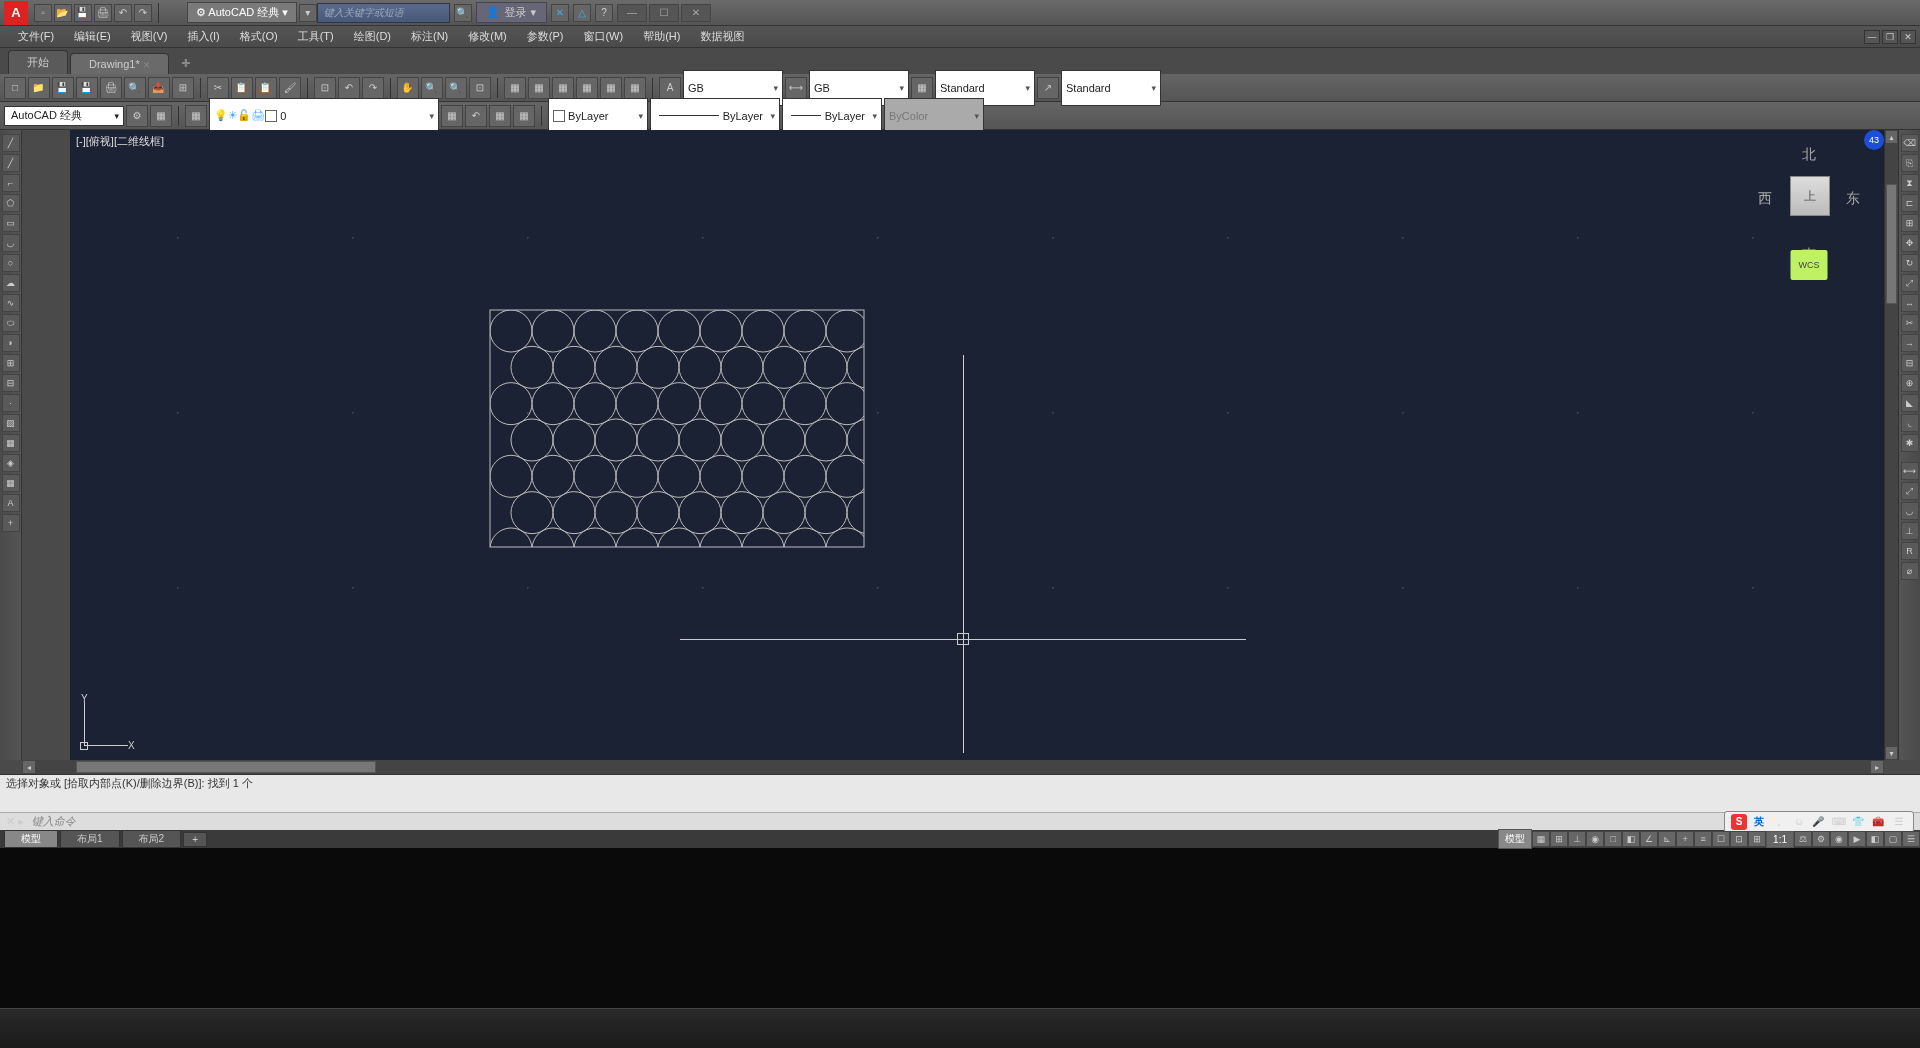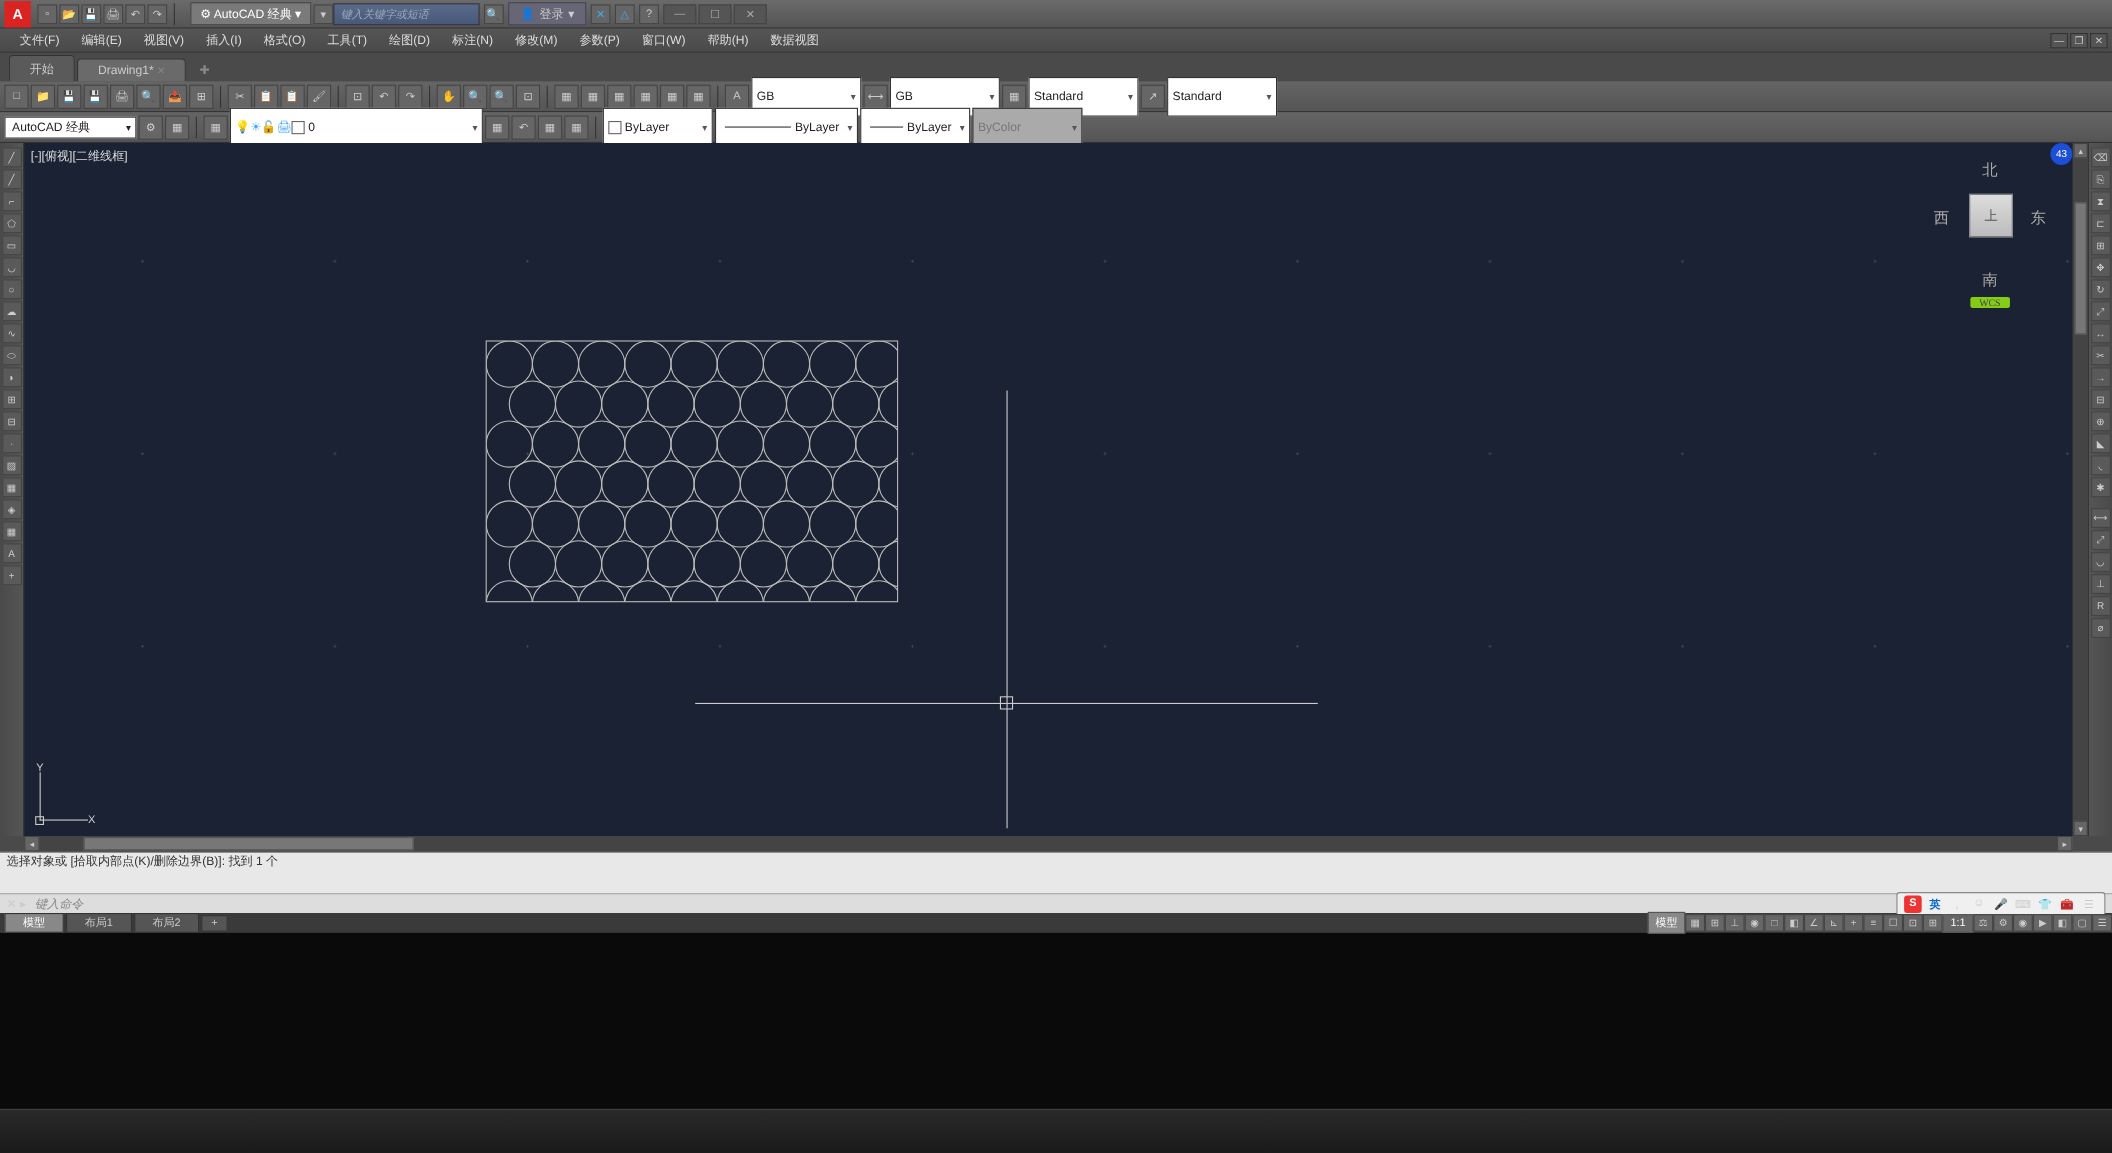--- a/index.html
+++ b/index.html
@@ -3,21 +3,21 @@
   <meta charset="utf-8">
   <style>
     * { margin: 0; padding: 0; box-sizing: border-box; font-family: 'Microsoft YaHei', Arial, sans-serif; user-select: none; }
     body { width: 1920px; height: 1048px; background: #4a4a4a; overflow: hidden; font-size: 11px; color: #ccc; }
     
     
     .title-bar { height: 26px; background: linear-gradient(#6a6a6a, #555); display: flex; align-items: center; border-bottom: 1px solid #333; }
     .app-logo { width: 24px; height: 24px; background: #d22; margin-left: 4px; display: flex; align-items: center; justify-content: center; color: white; font-weight: bold; font-size: 13px; }
     .qat { display: flex; gap: 2px; margin-left: 6px; align-items: center; }
     .qat-btn { width: 18px; height: 18px; background: #666; border: 1px solid #444; display: flex; align-items: center; justify-content: center; cursor: pointer; font-size: 10px; }
-    .workspace-label { background: #7a7a7a; padding: 2px 8px; margin-left: 8px; font-size: 11px; color: #fff; border: 1px solid #444; }
+    .workspace-label { background: #7a7a7a; padding: 2px 8px; margin-left: 22px; font-size: 11px; color: #fff; border: 1px solid #444; }
     .title-center { flex: 1; text-align: center; color: #333; font-size: 12px; }
     .title-right { display: flex; gap: 4px; align-items: center; margin-right: 8px; }
     .search-box { width: 133px; height: 20px; background: linear-gradient(#5a6a8a, #485878); border: 1px solid #334; color: #9ab; padding: 0 6px; font-style: italic; font-size: 10px; display: flex; align-items: center; }
     .login-btn { background: #667; padding: 2px 10px; border: 1px solid #445; color: #ccc; font-size: 11px; display: flex; gap: 4px; align-items: center; }
     
     
     .menu-bar { height: 22px; background: linear-gradient(#555, #4a4a4a); display: flex; align-items: center; padding-left: 8px; border-bottom: 1px solid #333; }
     .menu-item { padding: 2px 10px; cursor: pointer; font-size: 11px; color: #ddd; }
     .menu-spacer { flex: 1; }
     .menu-close-btns { display: flex; gap: 2px; margin-right: 4px; }
@@ -38,21 +38,21 @@
     .tb-dropdown.wide { min-width: 130px; }
     .tb-ws-dropdown { height: 20px; background: #fff; border: 1px solid #333; color: #222; font-size: 11px; padding: 0 20px 0 6px; display: flex; align-items: center; position: relative; min-width: 120px; }
     .tb-ws-dropdown::after { content: '▾'; position: absolute; right: 4px; font-size: 9px; }
     .layer-swatch { width: 12px; height: 12px; border: 1px solid #666; }
     .line-preview { flex: 1; border-top: 1px solid #333; margin: 0 4px; }
     .disabled-dropdown { background: #aaa; color: #777; width: 80px; }
     
     .left-toolbar { width: 22px; background: linear-gradient(90deg, #4a4a4a, #555); display: flex; flex-direction: column; gap: 2px; padding-top: 4px; border-right: 1px solid #333; }
     .lt-btn { width: 18px; height: 18px; margin: 0 auto; border: 1px solid #444; background: #5a5a5a; cursor: pointer; font-size: 9px; display: flex; align-items: center; justify-content: center; }
     
-    .canvas-area { flex: 1; background: #1a2233; position: relative; overflow: hidden; }
+    .canvas-area { flex: 1; background: #1a2233; position: relative; overflow: hidden; margin-left: 48px; }
     .canvas-label { position: absolute; top: 4px; left: 6px; font-size: 11px; color: #ddd; }
     
     
     .grid-pattern { position: absolute; inset: 0; background-image: radial-gradient(circle, rgba(90,100,120,0.5) 1px, transparent 1px); background-size: 175px 175px; background-position: 20px 20px; }
     
     
     .crosshair-h { position: absolute; height: 1px; background: #ccc; width: 566px; left: 610px; top: 509px; }
     .crosshair-v { position: absolute; width: 1px; background: #ccc; height: 398px; left: 893px; top: 225px; }
     .crosshair-box { position: absolute; width: 12px; height: 12px; border: 1px solid #ccc; left: 887px; top: 503px; }
     
@@ -64,21 +64,21 @@
     .ucs-ylabel { position: absolute; bottom: 42px; left: -3px; font-size: 10px; }
     .ucs-xlabel { position: absolute; left: 44px; bottom: -5px; font-size: 10px; }
     
     
     .viewcube-area { position: absolute; top: 10px; right: 20px; width: 110px; height: 140px; }
     .vc-north { position: absolute; top: 6px; left: 50%; transform: translateX(-50%); font-size: 14px; color: #aaa; }
     .vc-south { position: absolute; bottom: 16px; left: 50%; transform: translateX(-50%); font-size: 14px; color: #aaa; }
     .vc-east { position: absolute; top: 50px; right: 4px; font-size: 14px; color: #aaa; }
     .vc-west { position: absolute; top: 50px; left: 4px; font-size: 14px; color: #aaa; }
     .vc-cube { position: absolute; top: 36px; left: 36px; width: 40px; height: 40px; background: linear-gradient(#ddd, #bbb); border: 1px solid #888; display: flex; align-items: center; justify-content: center; font-size: 12px; color: #555; }
-    .vc-wcs { position: absolute; bottom: 0; left: 50%; transform: translateX(-50%); background: #84cc16; color: #444; padding: 0 8px; font-size: 9px; border-radius: 2px; font-family: Liberation Serif, serif; }
+    .vc-wcs { position: absolute; bottom: 0; left: 50%; transform: translateX(-50%); background: #bef264; color: #444; padding: 10px 8px; font-size: 9px; border-radius: 2px; }
     
     
     .vscroll { width: 14px; background: #555; border-left: 1px solid #333; display: flex; flex-direction: column; }
     .scroll-arrow { height: 14px; background: #666; border: 1px solid #444; font-size: 8px; display: flex; align-items: center; justify-content: center; cursor: pointer; }
     .scroll-track { flex: 1; background: #444; position: relative; }
     .scroll-thumb-v { position: absolute; top: 40px; left: 1px; right: 1px; height: 120px; background: #777; border: 1px solid #555; }
     .hscroll { height: 14px; background: #555; display: flex; }
     .scroll-thumb-h { position: absolute; left: 40px; top: 1px; bottom: 1px; width: 300px; background: #777; border: 1px solid #555; }
     
     .right-toolbar { width: 22px; background: linear-gradient(90deg, #555, #4a4a4a); display: flex; flex-direction: column; gap: 2px; padding-top: 4px; border-left: 1px solid #333; }

